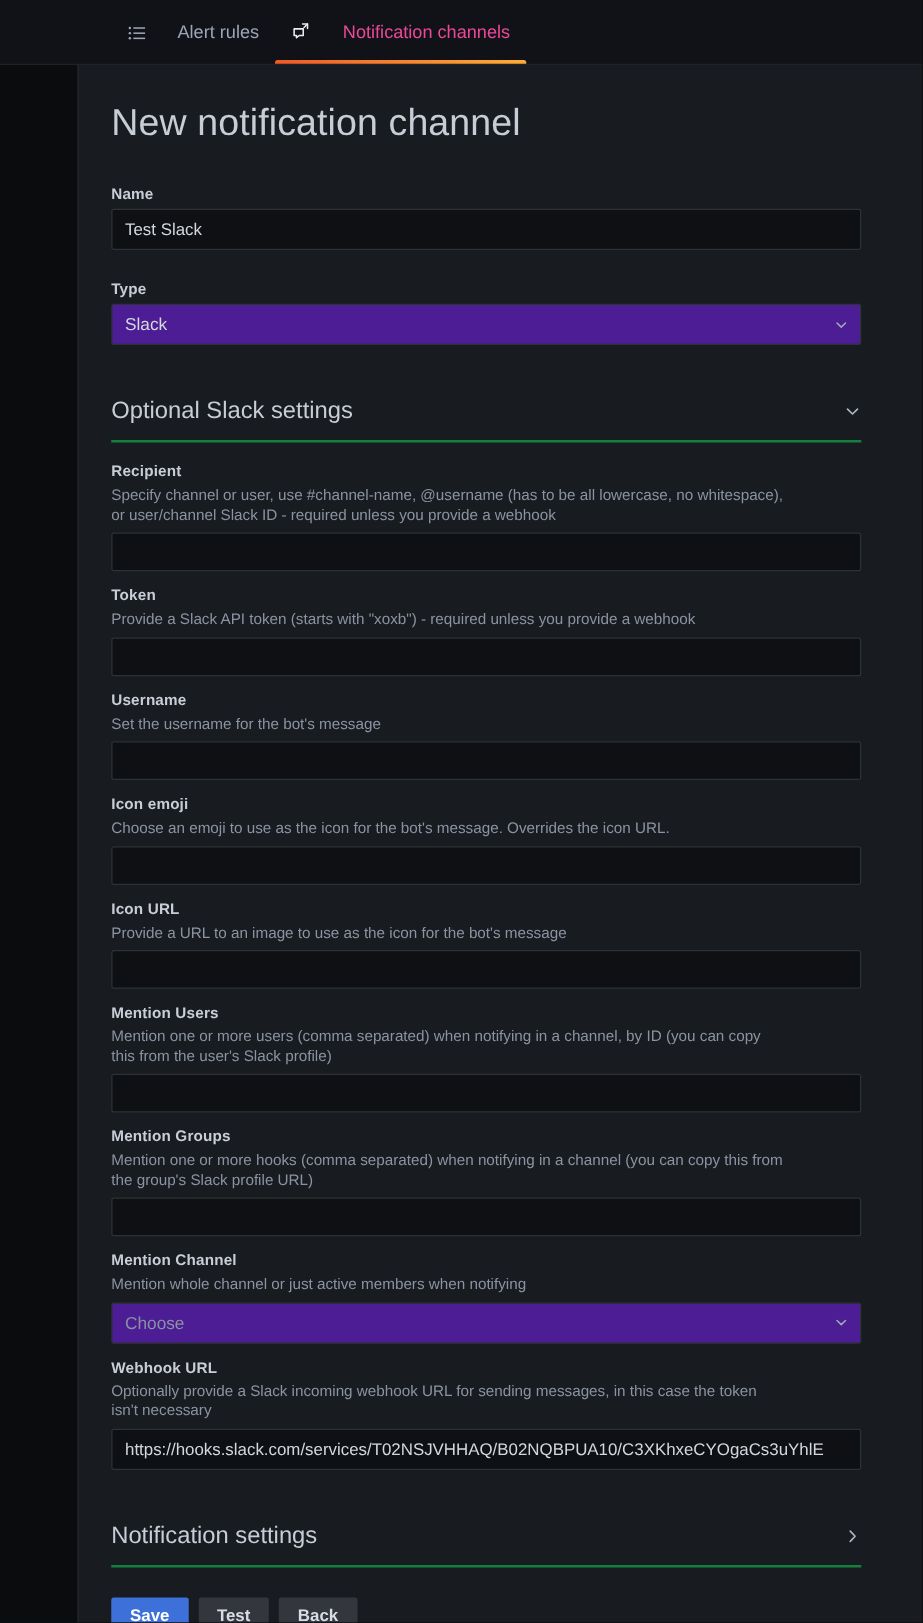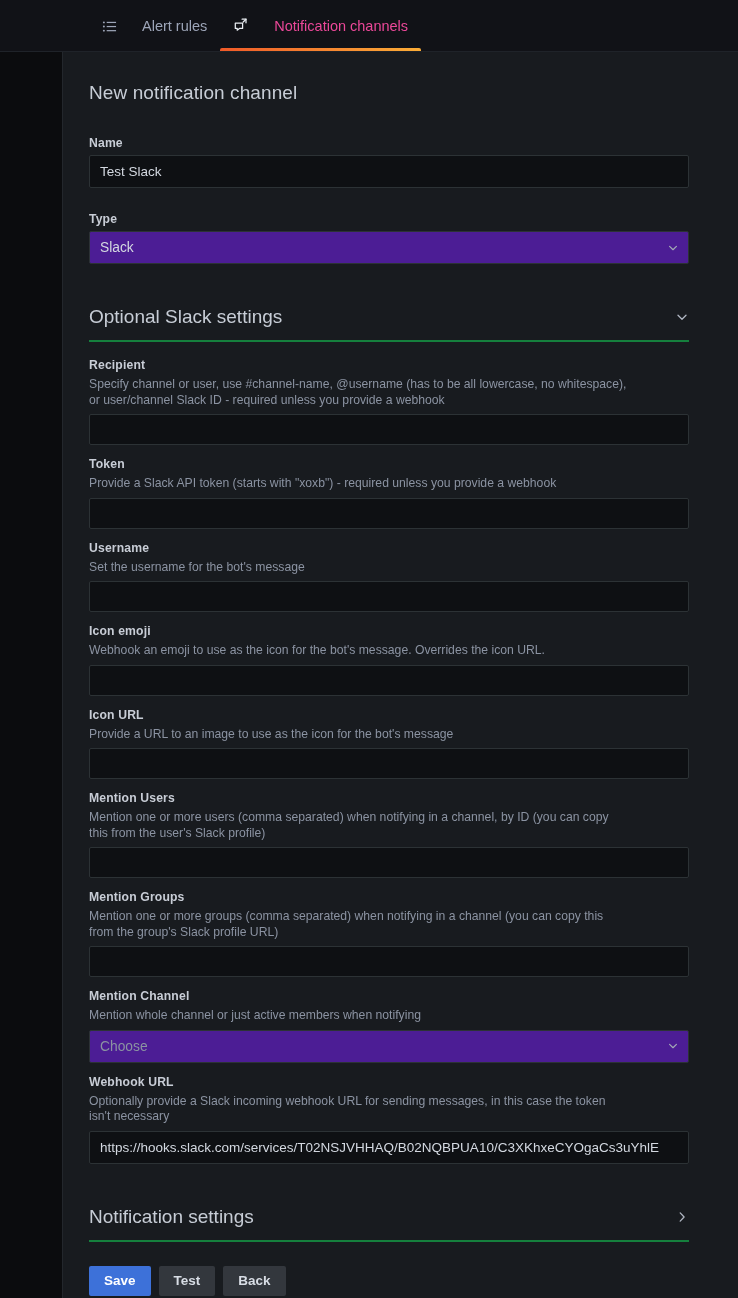--- a/index.html
+++ b/index.html
@@ -59,21 +59,21 @@
     width: 676px;
     height: 1246px;
     background: #181b1f;
     border-left: 1px solid #23272c;
     padding: 0 26px 0 26px;
     overflow: hidden;
   }
   .page-title {
     margin: 0;
     padding: 30px 0 0 0;
-    font-size: 19px;
+    font-size: 30px;
     font-weight: 400;
     color: #c7cdd6;
     letter-spacing: .1px;
   }
 
   
   .field { margin-top: 0; }
   .field-label {
     display: block;
     font-size: 12.2px;
@@ -262,21 +262,21 @@
     <div class="field">
       <label class="field-label">Username</label>
       <p class="field-desc">Set the username for the bot's message</p>
       <input class="input" type="text" value="" style="">
     </div>
 
     <div class="spacer-12"></div>
 
     <div class="field">
       <label class="field-label">Icon emoji</label>
-      <p class="field-desc">Webhook an emoji to use as the icon for the bot's message. Overrides the icon URL.</p>
+      <p class="field-desc">Choose an emoji to use as the icon for the bot's message. Overrides the icon URL.</p>
       <input class="input" type="text" value="" style="">
     </div>
 
     <div class="spacer-12"></div>
 
     <div class="field">
       <label class="field-label">Icon URL</label>
       <p class="field-desc">Provide a URL to an image to use as the icon for the bot's message</p>
       <input class="input" type="text" value="" style="">
     </div>
@@ -286,21 +286,21 @@
     <div class="field">
       <label class="field-label">Mention Users</label>
       <p class="field-desc">Mention one or more users (comma separated) when notifying in a channel, by ID (you can copy this from the user's Slack profile)</p>
       <input class="input" type="text" value="" style="">
     </div>
 
     <div class="spacer-12"></div>
 
     <div class="field">
       <label class="field-label">Mention Groups</label>
-      <p class="field-desc">Mention one or more groups (comma separated) when notifying in a channel (you can copy this from the group's Slack profile URL)</p>
+      <p class="field-desc">Mention one or more hooks (comma separated) when notifying in a channel (you can copy this from the group's Slack profile URL)</p>
       <input class="input" type="text" value="" style="">
     </div>
 
     <div class="spacer-12"></div>
 
     <div class="field">
       <label class="field-label">Mention Channel</label>
       <p class="field-desc">Mention whole channel or just active members when notifying</p>
       <div class="select-wrap">
         <div class="select-box placeholder">

